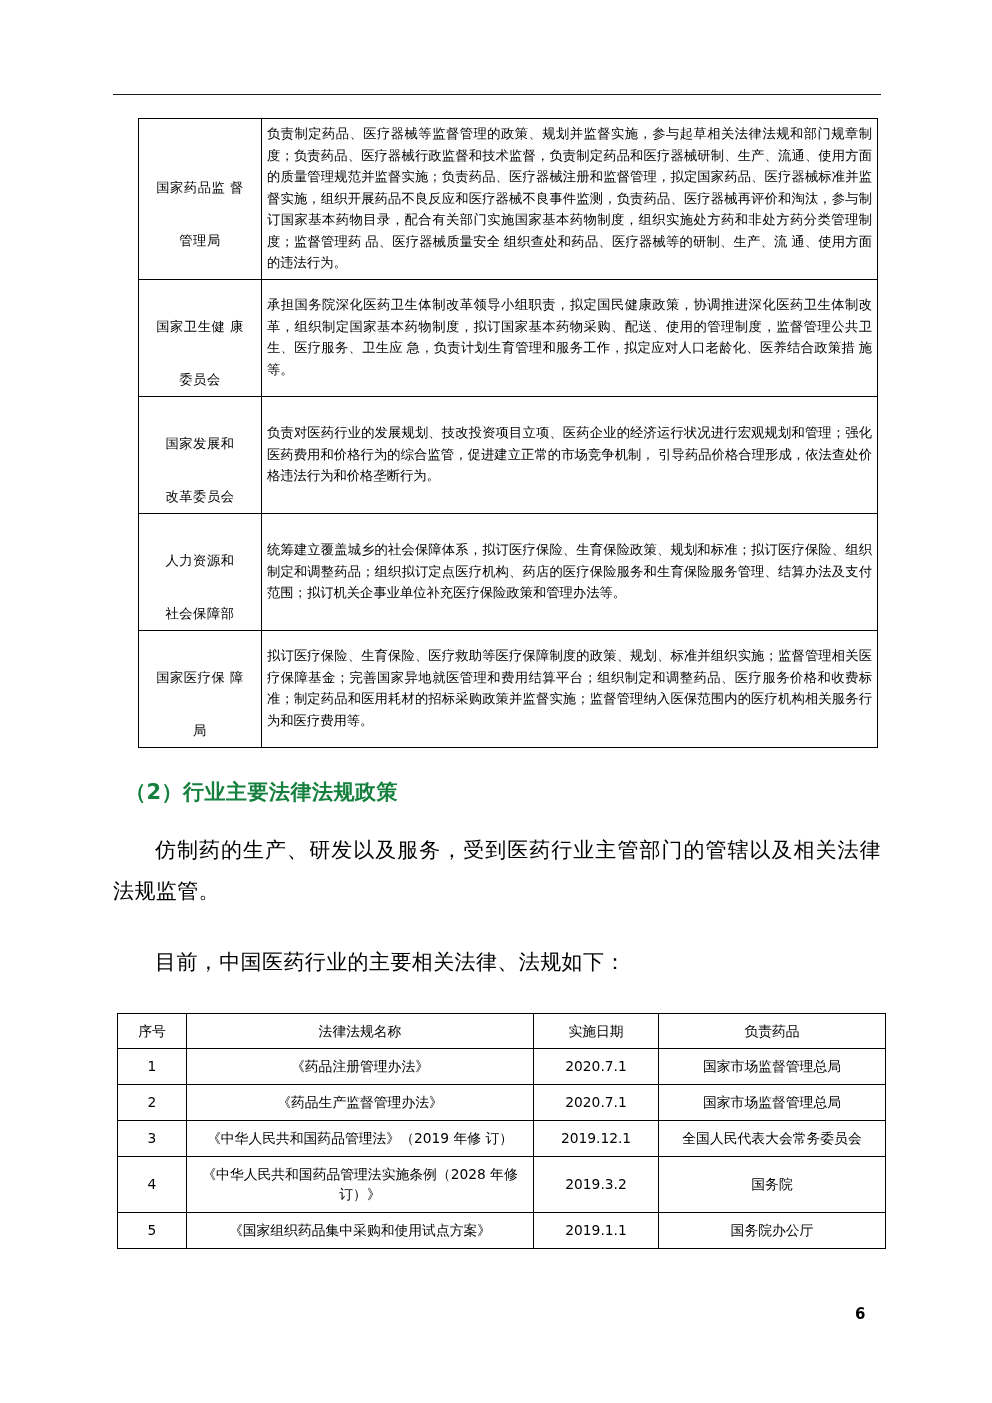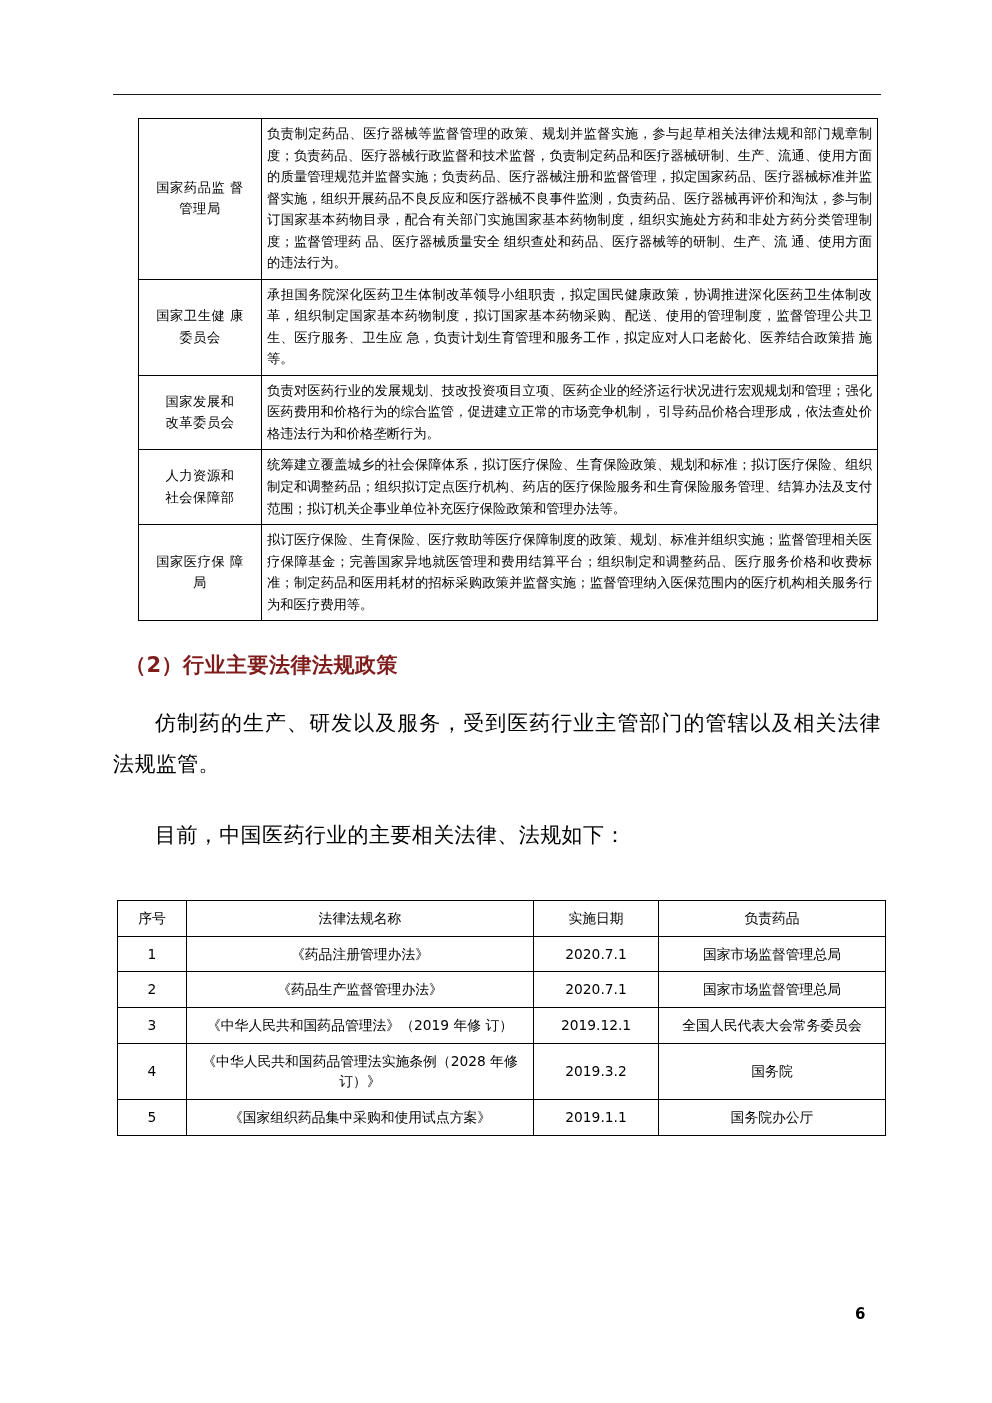--- a/index.html
+++ b/index.html
@@ -54,30 +54,30 @@
   table.auth-table td.name {
     width: 112px;
     text-align: center;
     letter-spacing: 0.5px;
   }
   table.auth-table td.desc {
     text-align: justify;
     text-justify: inter-ideograph;
     font-family: Liberation Serif, serif;
   }
-  .name-line { display: block; white-space: nowrap; }
+  .name-line { display: block; white-space: nowrap; margin-top: 32px; }
 
   
   .section-heading {
     margin-top: 30px;
     margin-left: 12px;
     font-family: "DejaVu Sans", "Liberation Sans", sans-serif;
     font-size: 21px;
     font-weight: bold;
-    color: #7f1d1d;
+    color: #15803d;
     letter-spacing: 0.5px;
   }
 
   
   p.body-par {
     margin: 26px 0 0 0;
     font-size: 21px;
     line-height: 1.95;
     text-indent: 2em;
     text-align: justify;
@@ -85,21 +85,21 @@
     font-family: Liberation Mono, monospace;
     letter-spacing: 0.4px;
   }
   p.body-par.second { margin-top: 30px; }
 
   
   table.law-table {
     border-collapse: collapse;
     width: 740px;
     margin-left: 4px;
-    margin-top: 42px;
+    margin-top: 28px;
     table-layout: fixed;
     font-family: "DejaVu Sans", "Liberation Sans", sans-serif;
   }
   table.law-table th, table.law-table td {
     border: 1px solid #000000;
     text-align: center;
     vertical-align: middle;
     font-size: 13.8px;
     padding: 7px 3px;
     line-height: 1.5;

